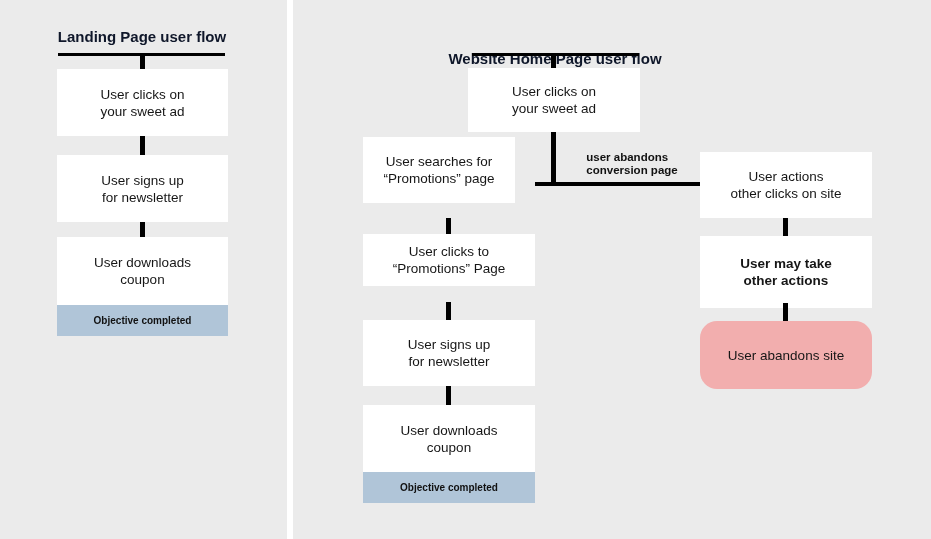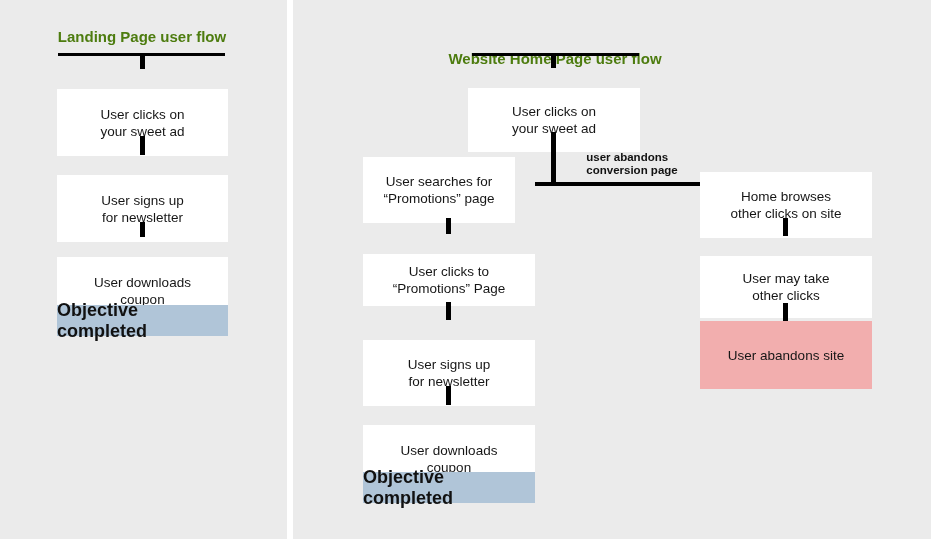--- a/index.html
+++ b/index.html
@@ -5,39 +5,39 @@
   html,body{margin:0;padding:0;}
   body{
     width:931px;height:539px;position:relative;overflow:hidden;
     background:#ebebeb;
     font-family:"Liberation Sans","DejaVu Sans",sans-serif;
     color:#111111;
   }
   .divider{position:absolute;top:0;bottom:0;background:#ffffff;}
   .flow-title{
     position:absolute;transform:translateX(-50%);white-space:nowrap;
-    font-size:15px;font-weight:bold;color:#4d7c0f;
+    font-size:15px;font-weight:bold;color:#0f172a;
   }
   .underline{position:absolute;height:3px;background:#000000;}
   .vline{position:absolute;width:5px;background:#000000;}
   .hline{position:absolute;height:4px;background:#000000;}
   .node{
     position:absolute;background:#ffffff;
     display:flex;flex-direction:column;align-items:center;justify-content:center;
-    font-size:13.5px;line-height:17px;text-align:center;color:#161616;margin-top:20px;
+    font-size:13.5px;line-height:17px;text-align:center;color:#161616;
   }
   .objective{
     position:absolute;background:#b0c5d8;
     display:flex;align-items:center;justify-content:center;
-    font-size:18px;font-weight:bold;color:#111111;
+    font-size:10px;font-weight:bold;color:#111111;
   }
   .terminal{
     position:absolute;background:#f2aeae;
     display:flex;align-items:center;justify-content:center;
-    font-size:13.5px;color:#161616;
+    font-size:13.5px;color:#161616;border-radius:17px;
   }
   .branch-label{
     position:absolute;transform:translateX(-50%);white-space:nowrap;
     font-size:11.5px;line-height:13px;font-weight:bold;color:#111111;
   }
 </style>
 </head>
 <body>
 
 <div class="divider" style="left:287px;width:6px;"></div>
@@ -113,28 +113,28 @@
 <div class="node" style="left:363px;top:405px;width:172px;height:67px;">
   <span>User downloads</span>
   <span>coupon</span>
 </div>
 
 <div class="objective" style="left:363px;top:472px;width:172px;height:31px;">
   <span>Objective completed</span>
 </div>
 
 <div class="node" style="left:700px;top:152px;width:172px;height:66px;">
-  <span>Home browses</span>
+  <span>User actions</span>
   <span>other clicks on site</span>
 </div>
 
 <div class="vline" style="left:783px;top:218px;height:18px;"></div>
 
-<div class="node" style="left:700px;top:236px;width:172px;height:62px;">
+<div class="node" style="left:700px;top:236px;width:172px;height:72px;font-weight:bold;">
   <span>User may take</span>
-  <span>other clicks</span>
+  <span>other actions</span>
 </div>
 
 <div class="vline" style="left:783px;top:303px;height:18px;"></div>
 
 <div class="terminal" style="left:700px;top:321px;width:172px;height:68px;">
   <span>User abandons site</span>
 </div>
 
 </body></html>

